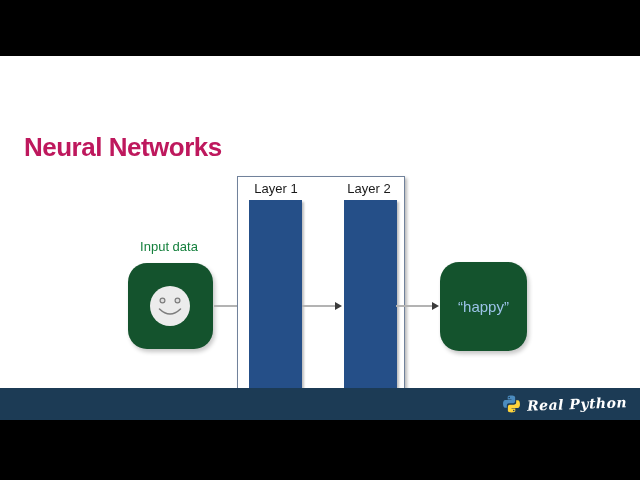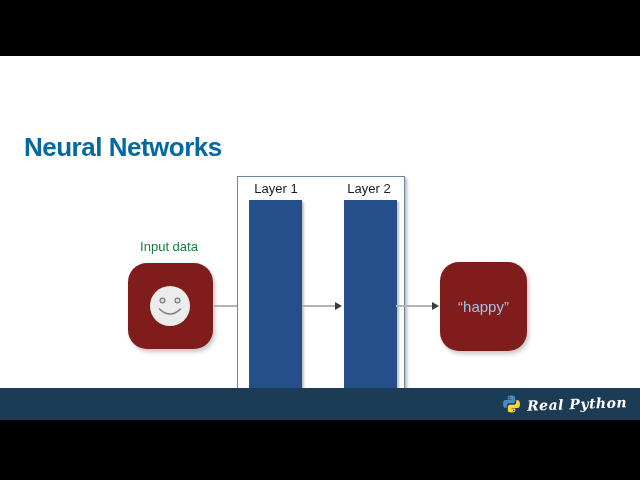--- a/index.html
+++ b/index.html
@@ -5,26 +5,26 @@
   html,body{margin:0;padding:0;background:#000;}
   .screen{position:relative;width:640px;height:480px;overflow:hidden;background:#000;
           font-family:"Liberation Sans",sans-serif;}
   .letterbox{position:absolute;left:0;width:640px;background:#000;}
   .letterbox.top{top:0;height:56px;}
   .letterbox.bottom{top:420px;height:60px;}
 
   .slide{position:absolute;top:56px;left:0;width:640px;height:332px;background:#ffffff;}
 
   .slide-title{position:absolute;left:24px;top:76px;margin:0;
-               font-size:26px;font-weight:700;color:#0369a1;letter-spacing:-0.5px;}
+               font-size:26px;font-weight:700;color:#be185d;letter-spacing:-0.5px;}
 
   .input-label{position:absolute;left:169px;top:183px;transform:translateX(-50%);
                font-size:13px;color:#15803d;white-space:nowrap;}
 
-  .node{position:absolute;background:#7f1d1d;border-radius:19px;
+  .node{position:absolute;background:#14532d;border-radius:19px;
         box-shadow:2px 3px 4px rgba(0,0,0,0.22);}
   .input-node{left:128px;top:207px;width:85px;height:86px;}
   .output-node{left:440px;top:206px;width:87px;height:89px;
                display:flex;align-items:center;justify-content:center;}
   .output-text{color:#9cc3e8;font-size:15px;}
 
   .face-svg{position:absolute;left:19px;top:20px;}
 
   .layers-box{position:absolute;left:237px;top:120px;width:166px;height:229px;
               background:#ffffff;border:1px solid #71829b;

